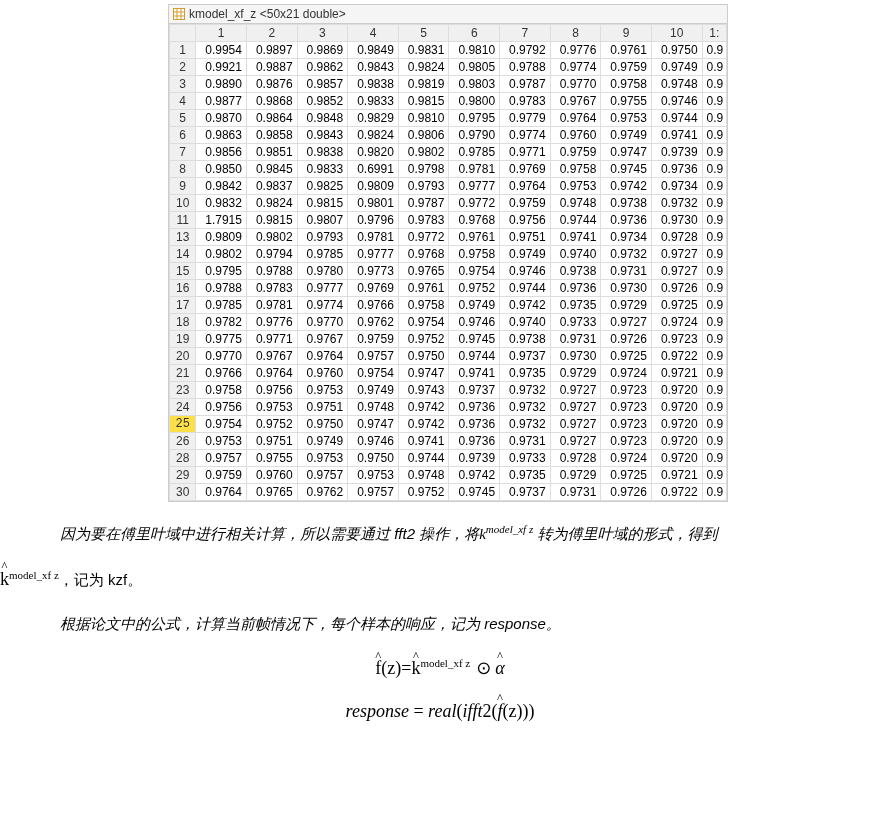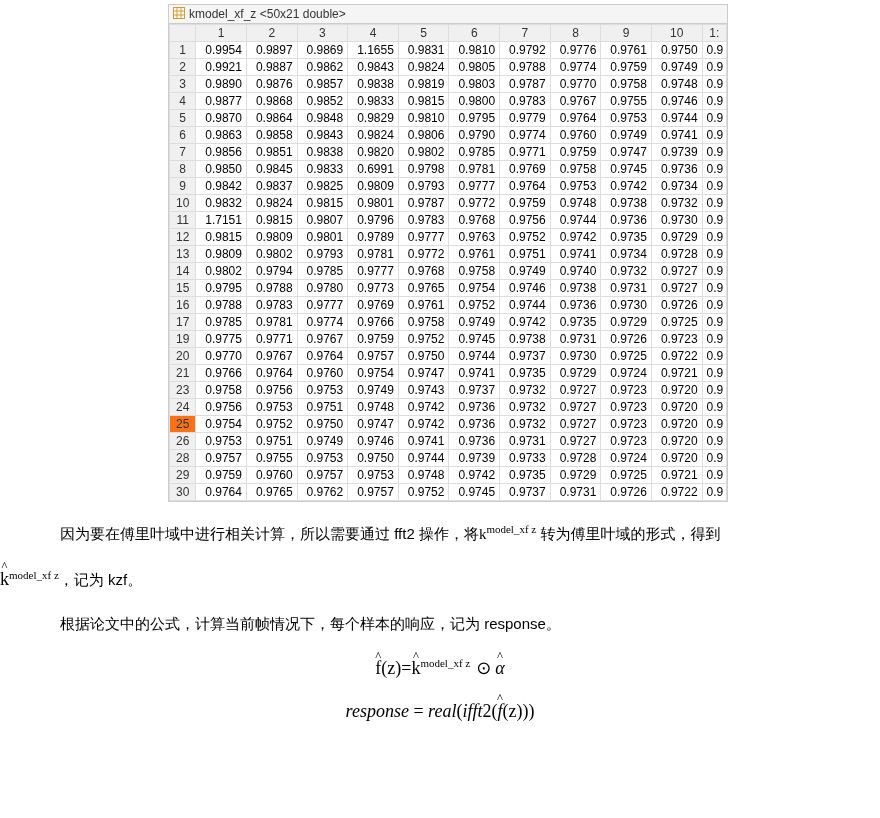--- a/index.html
+++ b/index.html
@@ -1,30 +1,30 @@
 <!DOCTYPE html>
 <html><head>
 <meta charset="utf-8">
 <style>
   * { box-sizing: border-box; }
   body { margin: 0; padding: 0; font-family: "Microsoft YaHei", Arial, sans-serif; background: #fff; color: #000; width: 880px; }
   .panel { margin: 4px 0 0 168px; width: 560px; border: 1px solid #ccc; background: #fff; }
-  .panel-title { display: flex; background: #f5f5f5; border-bottom: 1px solid #ccc; padding: 2px 4px; font-size: 12px; color: #333; }
+  .panel-title { display: flex; align-items: center; background: #f5f5f5; border-bottom: 1px solid #ccc; padding: 2px 4px; font-size: 12px; color: #333; }
   .panel-title .icon { margin-right: 4px; }
   .panel-title .icon svg { display: block; }
   .grid-wrap { background: #fff; }
   table.grid { border-collapse: collapse; width: 100%; table-layout: fixed; font-size: 12px; }
   table.grid th, table.grid td { border: 1px solid #ddd; padding: 1px 4px; height: 16px; line-height: 14px; white-space: nowrap; overflow: hidden; }
   table.grid th { background: #f0f0f0; font-weight: normal; text-align: center; color: #333; }
   table.grid td { text-align: right; color: #000; background: #fff; }
   table.grid td.rowhdr { background: #f0f0f0; text-align: center; color: #333; }
-  tr.sel td.rowhdr { background: #f97316; }
+  tr.sel td.rowhdr { background: #fde047; font-family: Liberation Mono, monospace; }
   .col-last { text-align: left; }
   .body-text { margin: 18px 30px 0 30px; font-size: 15px; line-height: 1.8; text-align: justify; }
-  .indent { text-indent: 2em; }
+  .indent { text-indent: 2em; font-style: italic; }
   .formula { text-align: center; font-family: "Times New Roman", serif; font-size: 18px; margin: 10px 0; }
   .formula-line2 { font-style: italic; }
   .sup { font-size: 11px; vertical-align: super; }
   .subhat { position: relative; display: inline-block; }
   .hat { position: absolute; left: 50%; transform: translateX(-50%); top: -0.6em; font-size: 0.7em; }
 </style>
 </head>
 <body>
 
 <div class="panel">
@@ -71,21 +71,21 @@
             <th>10</th>
             <th class="col-last">1:</th>
           </tr>
         </thead>
         <tbody>
           <tr>
             <td class="rowhdr">1</td>
             <td>0.9954</td>
             <td>0.9897</td>
             <td>0.9869</td>
-            <td>1.1655</td>
+            <td>0.9849</td>
             <td>0.9831</td>
             <td>0.9810</td>
             <td>0.9792</td>
             <td>0.9776</td>
             <td>0.9761</td>
             <td>0.9750</td>
             <td class="col-last">0.9</td>
           </tr>
           <tr>
             <td class="rowhdr">2</td>
@@ -208,44 +208,30 @@
             <td>0.9787</td>
             <td>0.9772</td>
             <td>0.9759</td>
             <td>0.9748</td>
             <td>0.9738</td>
             <td>0.9732</td>
             <td class="col-last">0.9</td>
           </tr>
           <tr>
             <td class="rowhdr">11</td>
-            <td>1.7151</td>
+            <td>1.7915</td>
             <td>0.9815</td>
             <td>0.9807</td>
             <td>0.9796</td>
             <td>0.9783</td>
             <td>0.9768</td>
             <td>0.9756</td>
             <td>0.9744</td>
             <td>0.9736</td>
             <td>0.9730</td>
-            <td class="col-last">0.9</td>
-          </tr>
-          <tr>
-            <td class="rowhdr">12</td>
-            <td>0.9815</td>
-            <td>0.9809</td>
-            <td>0.9801</td>
-            <td>0.9789</td>
-            <td>0.9777</td>
-            <td>0.9763</td>
-            <td>0.9752</td>
-            <td>0.9742</td>
-            <td>0.9735</td>
-            <td>0.9729</td>
             <td class="col-last">0.9</td>
           </tr>
           <tr>
             <td class="rowhdr">13</td>
             <td>0.9809</td>
             <td>0.9802</td>
             <td>0.9793</td>
             <td>0.9781</td>
             <td>0.9772</td>
             <td>0.9761</td>
@@ -302,20 +288,34 @@
             <td>0.9785</td>
             <td>0.9781</td>
             <td>0.9774</td>
             <td>0.9766</td>
             <td>0.9758</td>
             <td>0.9749</td>
             <td>0.9742</td>
             <td>0.9735</td>
             <td>0.9729</td>
             <td>0.9725</td>
+            <td class="col-last">0.9</td>
+          </tr>
+          <tr>
+            <td class="rowhdr">18</td>
+            <td>0.9782</td>
+            <td>0.9776</td>
+            <td>0.9770</td>
+            <td>0.9762</td>
+            <td>0.9754</td>
+            <td>0.9746</td>
+            <td>0.9740</td>
+            <td>0.9733</td>
+            <td>0.9727</td>
+            <td>0.9724</td>
             <td class="col-last">0.9</td>
           </tr>
           <tr>
             <td class="rowhdr">19</td>
             <td>0.9775</td>
             <td>0.9771</td>
             <td>0.9767</td>
             <td>0.9759</td>
             <td>0.9752</td>
             <td>0.9745</td>

